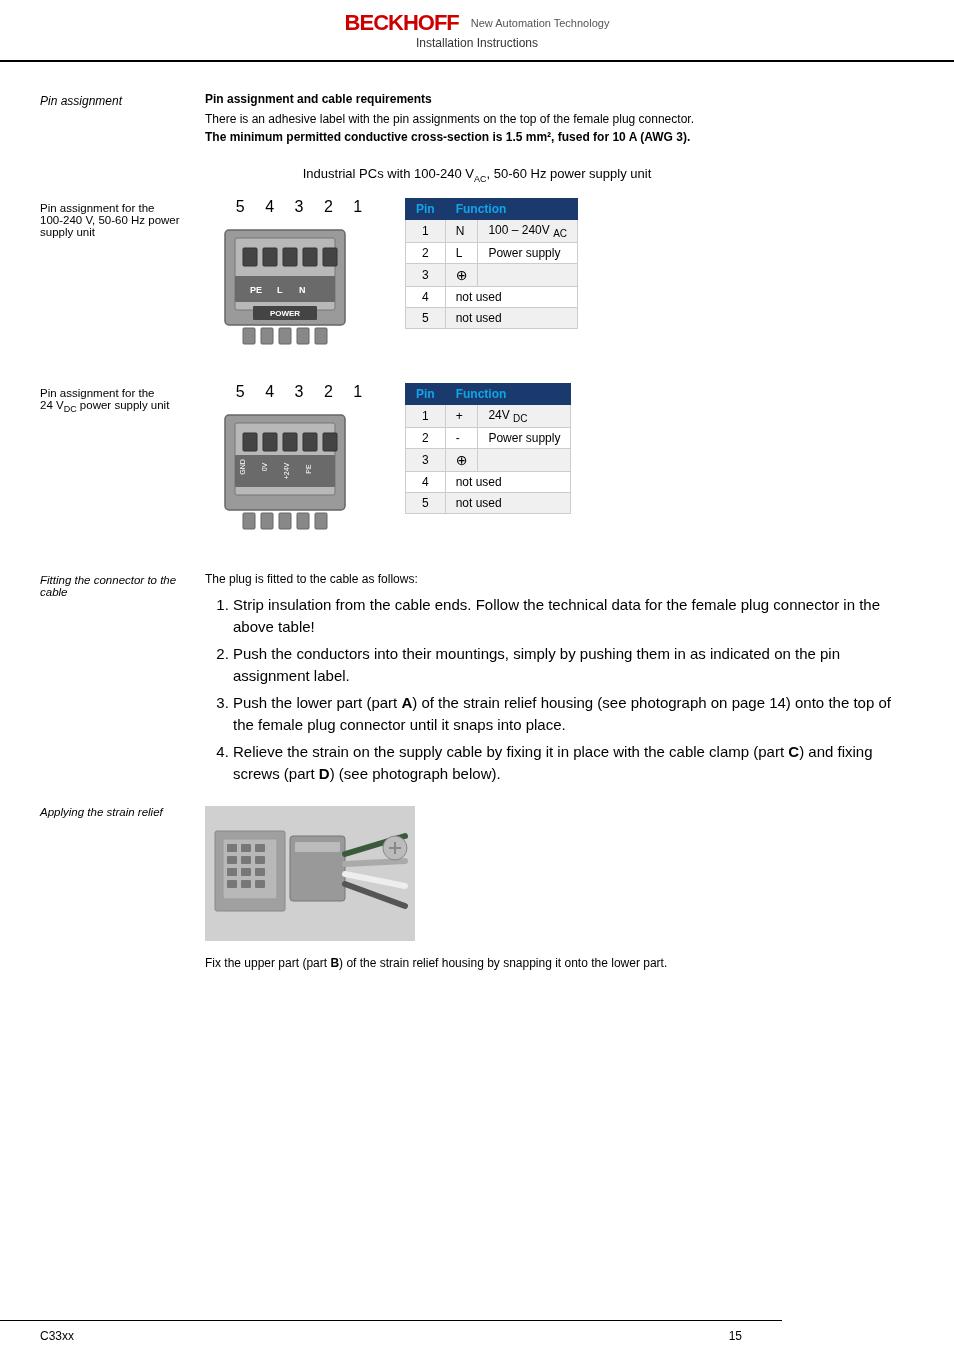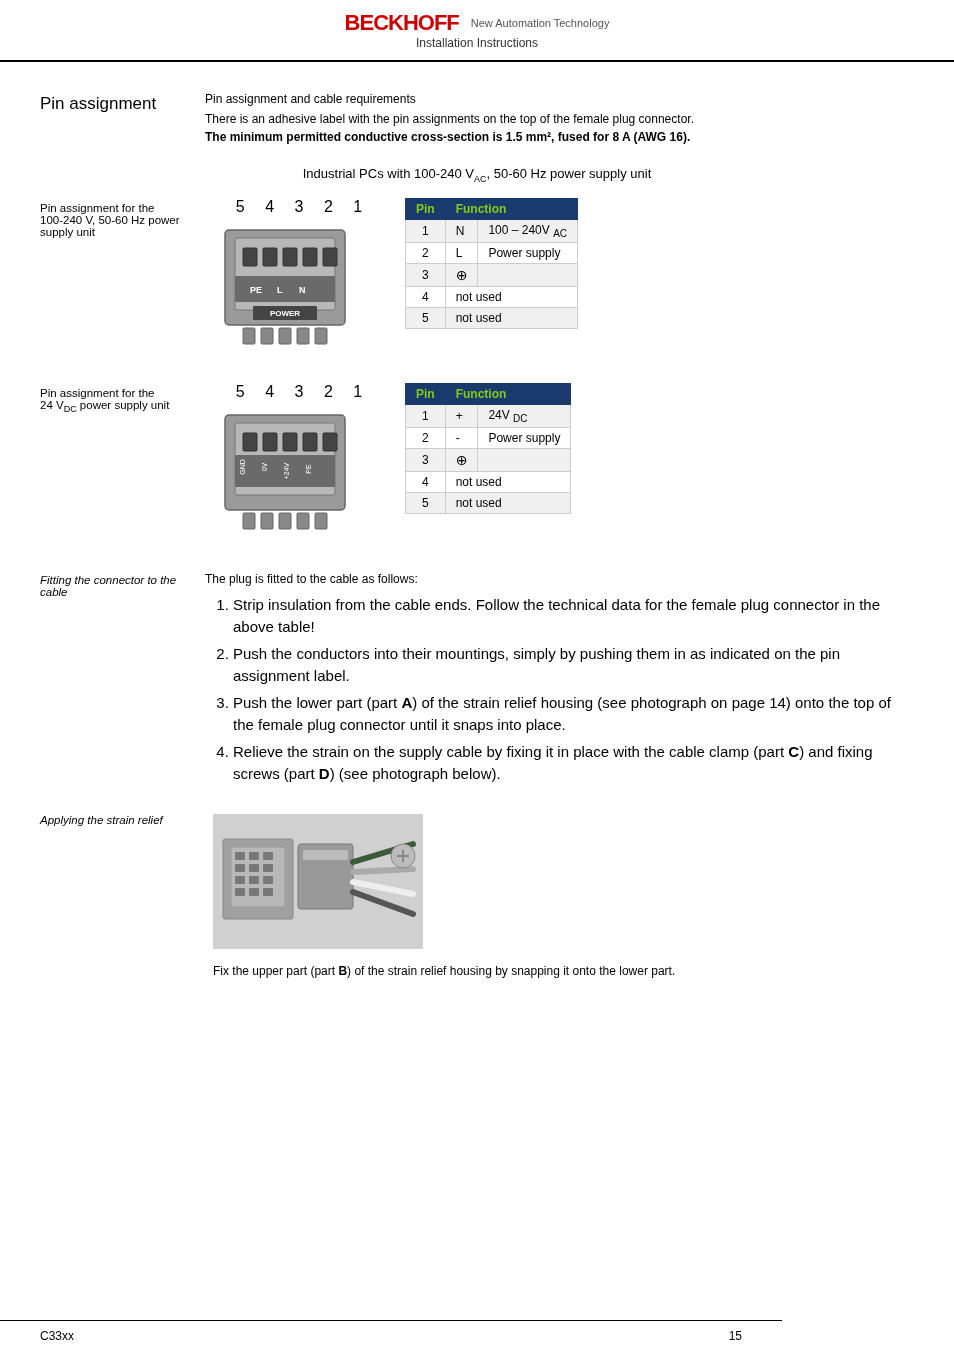--- a/index.html
+++ b/index.html
@@ -48,31 +48,32 @@
 
     
     .section-row {
       display: flex;
       gap: 0;
       margin-bottom: 20px;
     }
     .left-label {
       width: 165px;
       min-width: 165px;
-      font-size: 17px;
+      font-style: italic;
+      font-size: 12px;
       padding-right: 10px;
       padding-top: 2px;
     }
     .right-content {
       flex: 1;
     }
 
     
     .intro-title {
-      font-weight: normal;
+      font-weight: bold;
       font-size: 12px;
       margin-bottom: 4px;
     }
     .intro-text {
       font-size: 12px;
       line-height: 1.5;
     }
     .intro-text strong {
       font-weight: bold;
     }
@@ -104,21 +105,21 @@
       padding-left: 16px;
     }
 
     
     .function-table {
       border-collapse: collapse;
       font-size: 12px;
     }
     .function-table th {
       background: #1a3a6e;
-      color: #84cc16;
+      color: #0ea5e9;
       padding: 3px 10px;
       text-align: left;
       font-weight: bold;
       border: 1px solid #1a3a6e;
     }
     .function-table td {
       padding: 3px 10px;
       border: 1px solid #ccc;
       background: #fff;
     }
@@ -170,22 +171,22 @@
     }
     ol li {
       font-size: 15px;
       line-height: 1.5;
       margin-bottom: 4px;
     }
 
     
     .strain-section {
       display: flex;
-      gap: 8px;
-      margin-top: 24px;
+      gap: 0;
+      margin-top: 16px;
     }
     .strain-label {
       width: 165px;
       min-width: 165px;
       font-style: italic;
       font-size: 11.5px;
       padding-right: 10px;
     }
     .strain-content {
       flex: 1;
@@ -215,21 +216,21 @@
 
 <div class="content">
 
   <div class="section-row">
     <div class="left-label">Pin assignment</div>
     <div class="right-content">
       <div class="intro-title">Pin assignment and cable requirements</div>
       <div class="intro-text">
         <span>There is an adhesive label with the pin assignments on the top of the female plug connector.</span>
         <br>
-        <strong>The minimum permitted conductive cross-section is 1.5 mm², fused for 8 A (AWG 16).</strong>
+        <strong>The minimum permitted conductive cross-section is 1.5 mm², fused for 10 A (AWG 3).</strong>
       </div>
     </div>
   </div>
 
   <div class="section-heading">
     <span>Industrial PCs with 100-240 V</span><span style="font-size:9px;vertical-align:sub;">AC</span><span>, 50-60 Hz power supply unit</span>
   </div>
 
   <div class="section-row">
     <div class="pin-left-label">

